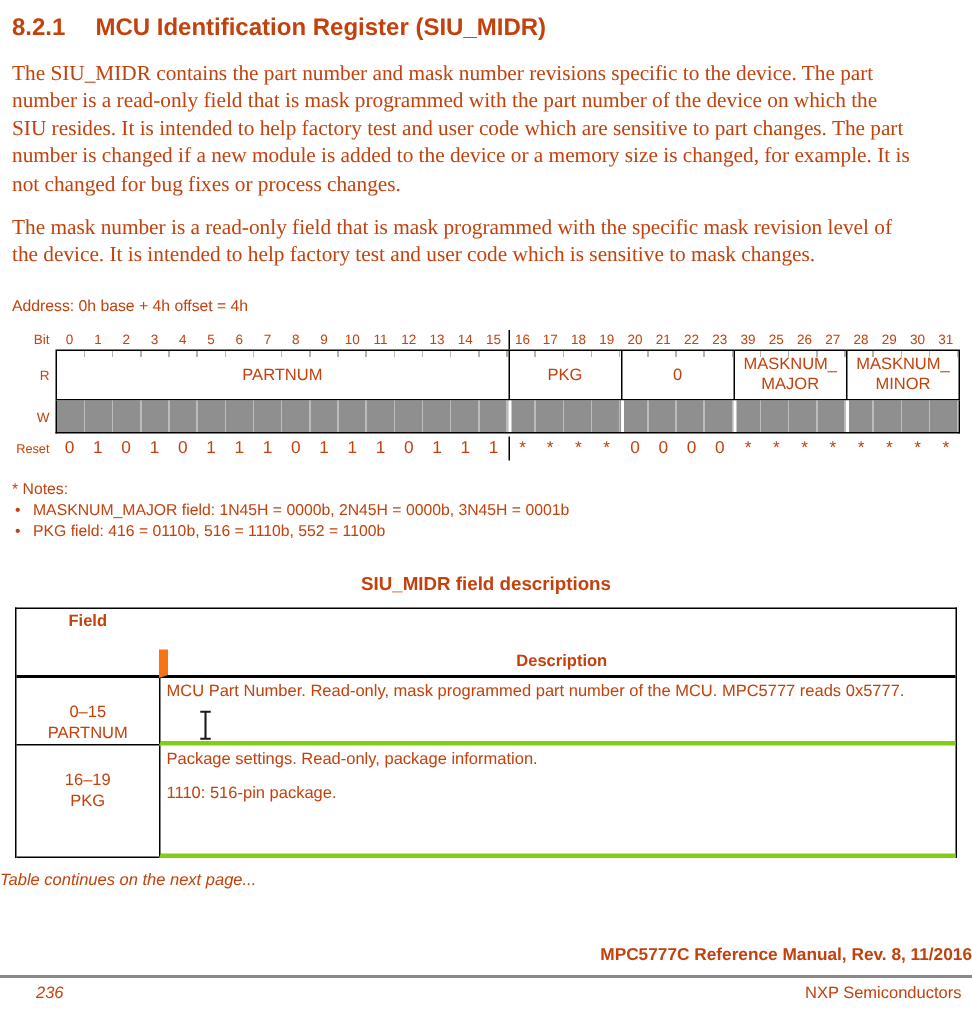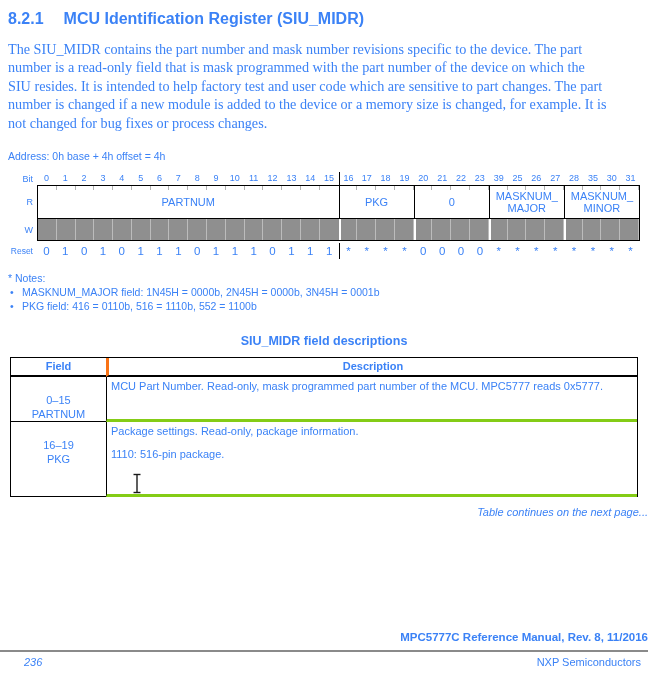--- a/index.html
+++ b/index.html
@@ -1,16 +1,16 @@
 <!DOCTYPE html>
 <html><head>
 <meta charset="utf-8">
 <style>
   html,body{margin:0;padding:0;background:#fff;}
-  .page{position:relative;width:648px;height:680px;background:#fff;color:#3b82f6;
+  .page{position:relative;width:648px;height:680px;background:#fff;color:#c2410c;
         font-family:"Liberation Sans",sans-serif;overflow:hidden;}
 
   
   .heading{display:flex;gap:20px;margin:10px 0 0 8px;
            font-size:16px;font-weight:bold;font-family:"Liberation Sans",sans-serif;}
 
   
   .bodytext{margin:12px 0 0 8px;width:599px;
             font-family:"Liberation Serif",serif;font-size:14.2px;line-height:18.4px;}
   .bodytext p{margin:0 0 8px 0;}
@@ -47,26 +47,26 @@
   
   .notes{margin:12px 0 0 8px;font-size:10.5px;line-height:14px;}
   .note-item .bullet{display:inline-block;width:12px;text-align:left;}
   .note-item{padding-left:2px;}
 
   
   .tbl-caption{margin-top:21px;text-align:center;font-size:12.5px;font-weight:bold;}
   .ftable{margin:9px 0 0 10px;width:626px;border:1px solid #000;border-bottom:none;
           display:grid;grid-template-columns:95px 1fr;font-size:11px;}
   .ftable .hcell{font-weight:bold;text-align:center;padding:2px 0 3px;border-bottom:2px solid #000;}
-  .ftable .hcell.desc{border-left:3px solid #f97316;}
+  .ftable .hcell.desc{border-left:6px solid #f97316;margin-top:27px;}
   .fcell{text-align:center;padding-top:16px;line-height:14px;border-bottom:1px solid #000;}
   .dcell{border-left:1px solid #000;border-bottom:3px solid #84cc16;padding:1px 4px 2px;}
   .dcell p{margin:2px 0 10px 0;line-height:13px;}
   .row-last{min-height:58px;}
-  .continues{margin-top:9px;text-align:right;font-style:italic;font-size:11px;}
+  .continues{margin-top:9px;text-align:left;font-style:italic;font-size:11px;}
 
   
   .footer-manual{position:absolute;left:0;top:631px;width:100%;text-align:right;
                  font-size:11.5px;font-weight:bold;}
   .footer-rule{position:absolute;left:0;top:650px;width:648px;height:2px;background:#8a8a8a;}
   .footer-bottom{position:absolute;left:0;top:656px;width:100%;font-size:11px;}
   .footer-bottom .pageno{position:absolute;left:24px;font-style:italic;}
   .footer-bottom .publisher{position:absolute;right:7px;}
 
   
@@ -77,20 +77,21 @@
 
 <div class="page">
 
   <div class="heading">
     <span>8.2.1</span>
     <span>MCU Identification Register (SIU_MIDR)</span>
   </div>
 
   <div class="bodytext">
     <p>The SIU_MIDR contains the part number and mask number revisions specific to the device. The part number is a read-only field that is mask programmed with the part number of the device on which the SIU resides. It is intended to help factory test and user code which are sensitive to part changes. The part number is changed if a new module is added to the device or a memory size is changed, for example. It is not changed for bug fixes or process changes.</p>
+    <p style="margin-top:11px">The mask number is a read-only field that is mask programmed with the specific mask revision level of the device. It is intended to help factory test and user code which is sensitive to mask changes.</p>
   </div>
 
   <div class="address">Address: 0h base + 4h offset = 4h</div>
 
   <div class="reg">
 
     <div class="reg-row bits-row">
       <div class="reg-lbl">Bit</div>
       <div class="reg-main grid32">
         <span>0</span>
@@ -115,21 +116,21 @@
         <span>19</span>
         <span>20</span>
         <span>21</span>
         <span>22</span>
         <span>23</span>
         <span>39</span>
         <span>25</span>
         <span>26</span>
         <span>27</span>
         <span>28</span>
-        <span>35</span>
+        <span>29</span>
         <span>30</span>
         <span>31</span>
       </div>
     </div>
 
     <div class="reg-row">
       <div class="reg-lbl">R</div>
       <div class="reg-main grid32 rrow">
         <div class="cell span16">PARTNUM</div>
         <div class="cell span4">PKG</div>

